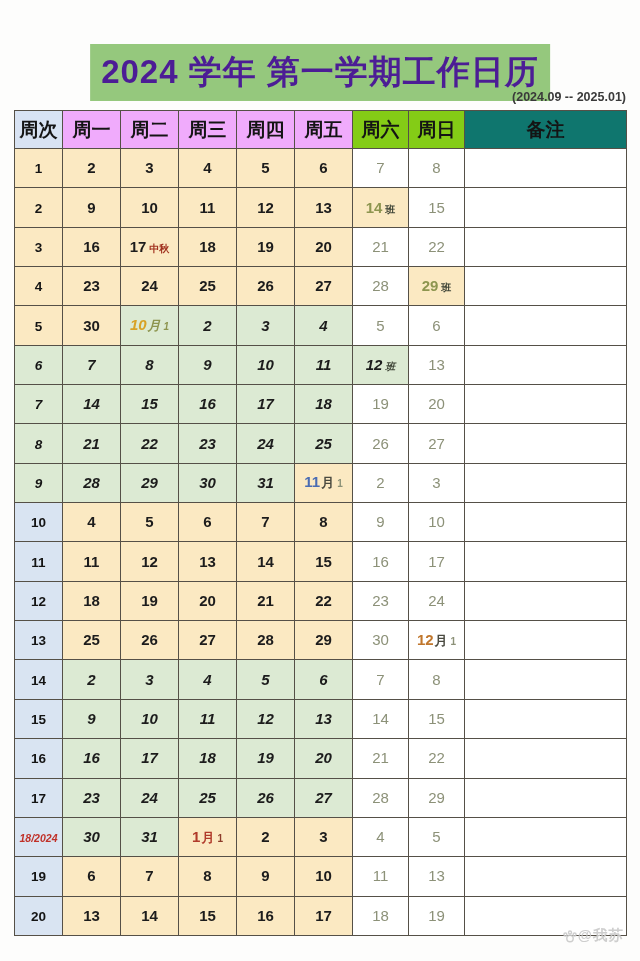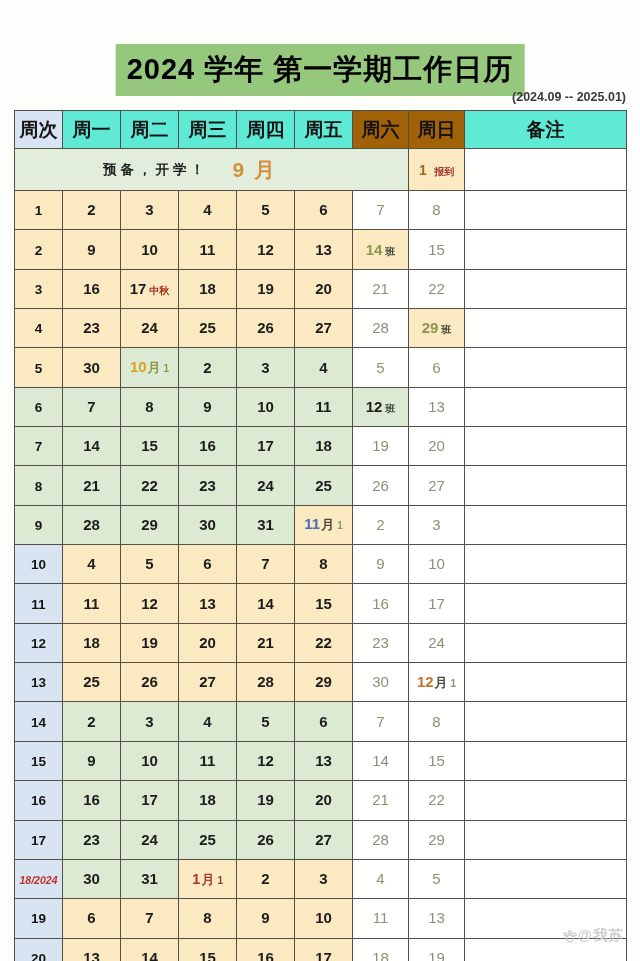--- a/index.html
+++ b/index.html
@@ -2,50 +2,50 @@
 <html><head>
 <meta charset="utf-8">
 <style>
   html,body{margin:0;padding:0;background:#e9e9e9;}
   .page{
     width:640px;height:961px;background:#fdfdfc;position:relative;
     font-family:"Liberation Sans","DejaVu Sans",sans-serif;overflow:hidden;
   }
   .title{
     position:absolute;top:44px;left:50%;transform:translateX(-50%);
-    background:#95c87d;color:#000000;font-size:29px;font-weight:bold;
+    background:#95c87d;color:#4c1d95;font-size:33px;font-weight:bold;
     padding:6px 11px;white-space:nowrap;letter-spacing:1px;
   }
   .subtitle{
     position:absolute;top:90px;right:14px;font-size:12.5px;color:#3a3a3a;font-weight:bold;margin-left:32px;
   }
   table.cal{
     position:absolute;top:110px;left:14px;border-collapse:collapse;table-layout:fixed;
     border:1px solid #3c3c3c;
   }
   .cal th,.cal td{
     border:1px solid #555047;text-align:center;vertical-align:middle;padding:0;overflow:hidden;
   }
   .cal th{height:37px;font-size:19px;font-weight:bold;color:#141414;}
-  .hb{background:#d8e3f3;} .hc{background:#5eead4;}
-  .hg{background:#a16207;} .hp{background:#5eead4;}
+  .hb{background:#d8e3f3;} .hc{background:#f0abfc;}
+  .hg{background:#84cc16;} .hp{background:#0f766e;}
   tr.special td{height:41px;}
   .sp-merged{background:#e2eedb;position:relative;}
   .sp-note{
     position:absolute;left:88px;top:50%;transform:translateY(-50%);
     font-size:13.5px;font-weight:bold;color:#222;letter-spacing:4px;
   }
   .sp-month{
     position:absolute;left:61%;top:50%;transform:translate(-50%,-50%);
     font-size:21px;font-weight:bold;color:#d2913c;letter-spacing:2px;
   }
   .sp-sun{background:#fbe9c2;}
   .sp-sun .num{font-size:14px;font-weight:700;color:#a4641f;}
   tr.wk td{height:38.35px;}
-  .bg-c{background:#fbe9c2;} .bg-g{background:#dcead3;}
+  .bg-c{background:#fbe9c2;} .bg-g{background:#dcead3;font-style:italic;}
   .bg-w{background:#ffffff;} .bg-b{background:#d9e4f2;}
   .num{font-size:15px;font-weight:700;color:#1c1c1c;}
   .t-gray{color:#8c9178;font-weight:400;}
   .t-olive{color:#8d954f;}
   .t-gold{color:#d8a226;}
   .t-orange{color:#c0762c;}
   .t-red{color:#b03a2a;}
   .t-blue{color:#4a6cb3;}
   .month-char{font-size:13px;font-weight:700;margin-left:1px;}
   .mc-dark{color:#4a4a40;} .mc-red{color:#b03a2a;} .mc-olive{color:#8d954f;}
@@ -88,31 +88,20 @@
         <th class="hc">周二</th>
         <th class="hc">周三</th>
         <th class="hc">周四</th>
         <th class="hc">周五</th>
         <th class="hg">周六</th>
         <th class="hg">周日</th>
         <th class="hp">备注</th>
       </tr>
     </thead>
     <tbody>
-      <tr class="special">
-        <td class="sp-merged" colspan="7">
-          <span class="sp-note">预备，开学！</span>
-          <span class="sp-month">9 月</span>
-        </td>
-        <td class="sp-sun">
-          <span class="num">1</span>
-          <span class="suffix sfx-red">报到</span>
-        </td>
-        <td class="remark"></td>
-      </tr>
     <tr class="wk">
           <td class="bg-c"><span class="week-num">1</span></td>
           <td class="bg-c"><span class="num">2</span></td>
           <td class="bg-c"><span class="num">3</span></td>
           <td class="bg-c"><span class="num">4</span></td>
           <td class="bg-c"><span class="num">5</span></td>
           <td class="bg-c"><span class="num">6</span></td>
           <td class="bg-w"><span class="num t-gray">7</span></td>
           <td class="bg-w"><span class="num t-gray">8</span></td>
           <td class="remark"></td>

